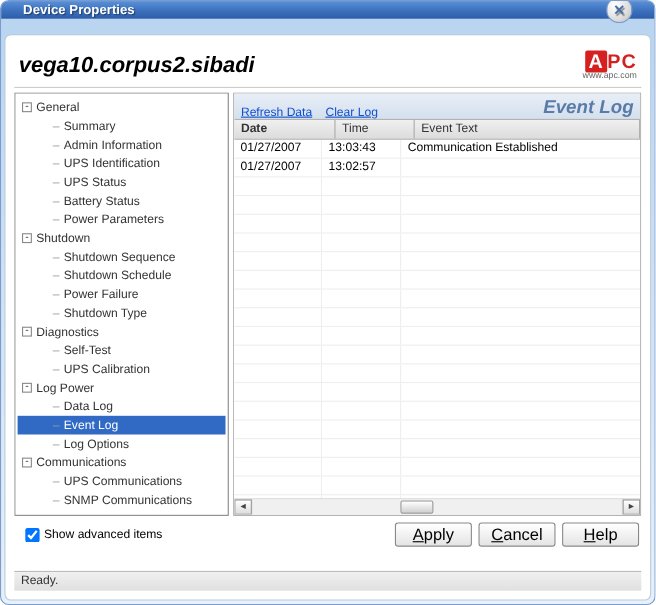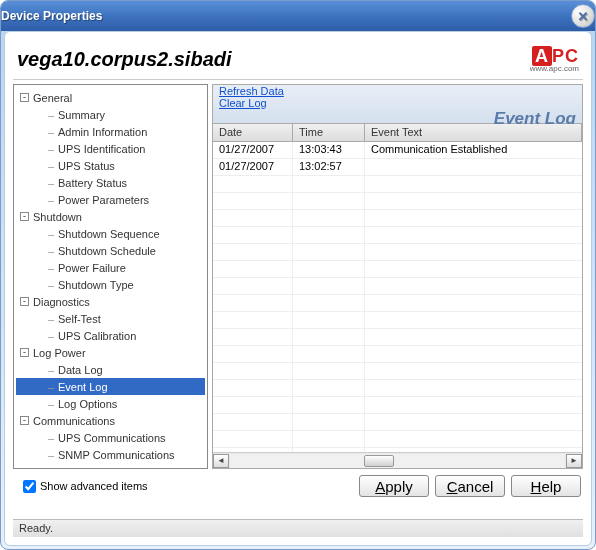--- a/index.html
+++ b/index.html
@@ -1,44 +1,44 @@
 <!DOCTYPE html>
 <html><head>
 <meta charset="utf-8">
 <style>
 * { box-sizing: border-box; margin: 0; padding: 0; }
 body { font-family: Tahoma, Arial, sans-serif; font-size: 11px; background: #fff; }
 .window { width: 596px; height: 550px; background: linear-gradient(to bottom, #b8d4f0 0%, #e8f0fa 100%); border-radius: 8px; overflow: hidden; position: relative; border: 1px solid #7a9ccc; }
-.titlebar { height: 30px; background: linear-gradient(to bottom, #5a8fd8 0%, #3e73c0 50%, #2e5da8 100%); display: flex; align-items: center; padding: 0 0; color: #fff; font-weight: bold; font-size: 12px; text-shadow: 1px 1px 1px rgba(0,0,0,0.4); }
+.titlebar { height: 16px; background: linear-gradient(to bottom, #5a8fd8 0%, #3e73c0 50%, #2e5da8 100%); display: flex; align-items: center; padding: 0 20px; color: #fff; font-weight: bold; font-size: 12px; text-shadow: 1px 1px 1px rgba(0,0,0,0.4); }
 .titlebar-title { flex: 1; }
 .close-btn { width: 24px; height: 24px; border-radius: 50%; background: radial-gradient(circle at 30% 30%, #fff 0%, #ddd 60%, #bbb 100%); border: 1px solid #7a9ccc; display: flex; align-items: center; justify-content: center; cursor: pointer; color: #4a6fa8; font-size: 13px; font-weight: bold; }
 .content { position: absolute; top: 30px; left: 3px; right: 3px; bottom: 3px; background: #fff; border-radius: 6px; border: 1px solid #b8cce0; padding: 8px; display: flex; flex-direction: column; }
 .header-row { display: flex; align-items: center; height: 40px; border-bottom: 1px solid #ccc; margin-bottom: 4px; }
 .device-name { font-size: 20px; font-weight: bold; font-style: italic; font-family: Arial, sans-serif; flex: 1; padding-left: 4px; }
 .logo { text-align: right; padding-right: 4px; }
 .logo-text { font-size: 18px; font-weight: bold; color: #d62020; font-family: Arial; letter-spacing: 1px; line-height: 1; }
 .logo-left { background: #d62020; color: #fff; padding: 0 3px; border-radius: 2px; }
 .logo-url { font-size: 8px; color: #666; display: block; margin-top: -1px; text-align: right; }
 .main-area { flex: 1; display: flex; gap: 4px; overflow: hidden; }
 .tree-panel { width: 195px; border: 1px solid #888; background: #fff; overflow: auto; padding: 4px 2px; }
 .tree-node { display: flex; align-items: center; height: 17px; padding-left: 4px; cursor: pointer; white-space: nowrap; }
 .tree-expand { width: 9px; height: 9px; border: 1px solid #888; display: inline-flex; align-items: center; justify-content: center; font-size: 9px; line-height: 1; margin-right: 4px; font-family: monospace; color: #333; }
 .tree-dash { width: 14px; display: inline-block; text-align: center; color: #999; }
 .tree-label { color: #333; }
 .tree-child { padding-left: 28px; }
 .tree-selected { background: #316ac5; color: #fff; }
 .tree-selected .tree-label { color: #fff; }
 .right-panel { flex: 1; display: flex; flex-direction: column; border: 1px solid #aaa; overflow: hidden; }
-.panel-header { display: flex; align-items: flex-start; background: linear-gradient(to bottom, #e8eef6 0%, #d4e0ee 100%); height: 39px; padding: 0 6px; border-bottom: 1px solid #aaa; flex-direction: column; }
+.panel-header { display: flex; align-items: flex-end; background: linear-gradient(to bottom, #e8eef6 0%, #d4e0ee 100%); height: 24px; padding: 0 6px; border-bottom: 1px solid #aaa; }
 .link-action { color: #1050d0; text-decoration: underline; cursor: pointer; margin-right: 12px; }
 .panel-title { margin-left: auto; font-size: 17px; font-weight: bold; font-style: italic; color: #5a7ba8; font-family: Arial; }
 .table-wrap { flex: 1; overflow: hidden; display: flex; flex-direction: column; }
 .table-head { display: flex; background: linear-gradient(to bottom, #f0f0f0, #dcdcdc); border-bottom: 1px solid #aaa; height: 18px; }
 .th { border-right: 1px solid #aaa; padding: 2px 6px; font-size: 11px; color: #333; }
-.th-date { width: 80px; }
+.th-date { width: 92px; font-weight: bold; }
 .th-time { width: 72px; }
 .th-event { flex: 1; }
 .table-body { flex: 1; overflow: auto; background: #fff; position: relative; }
 .trow { display: flex; height: 17px; border-bottom: 1px solid #eee; }
 .td { padding: 1px 6px; font-size: 11px; }
 .td-date { width: 80px; border-right: 1px solid #eee; }
 .td-time { width: 72px; border-right: 1px solid #eee; }
 .td-event { flex: 1; }
 .empty-row { height: 17px; border-bottom: 1px solid #eee; display: flex; }
 .scroll-h { height: 16px; background: #e8e8e8; border-top: 1px solid #ccc; display: flex; align-items: center; }

